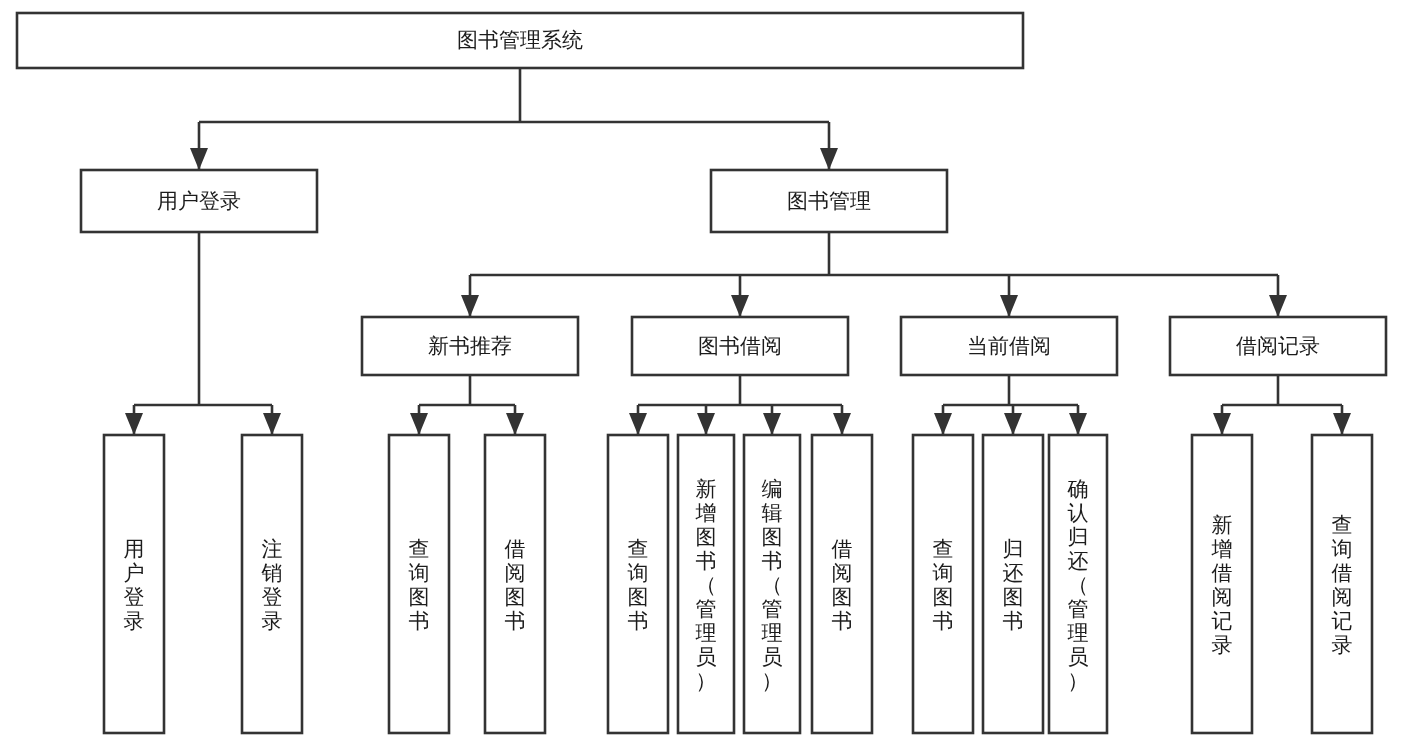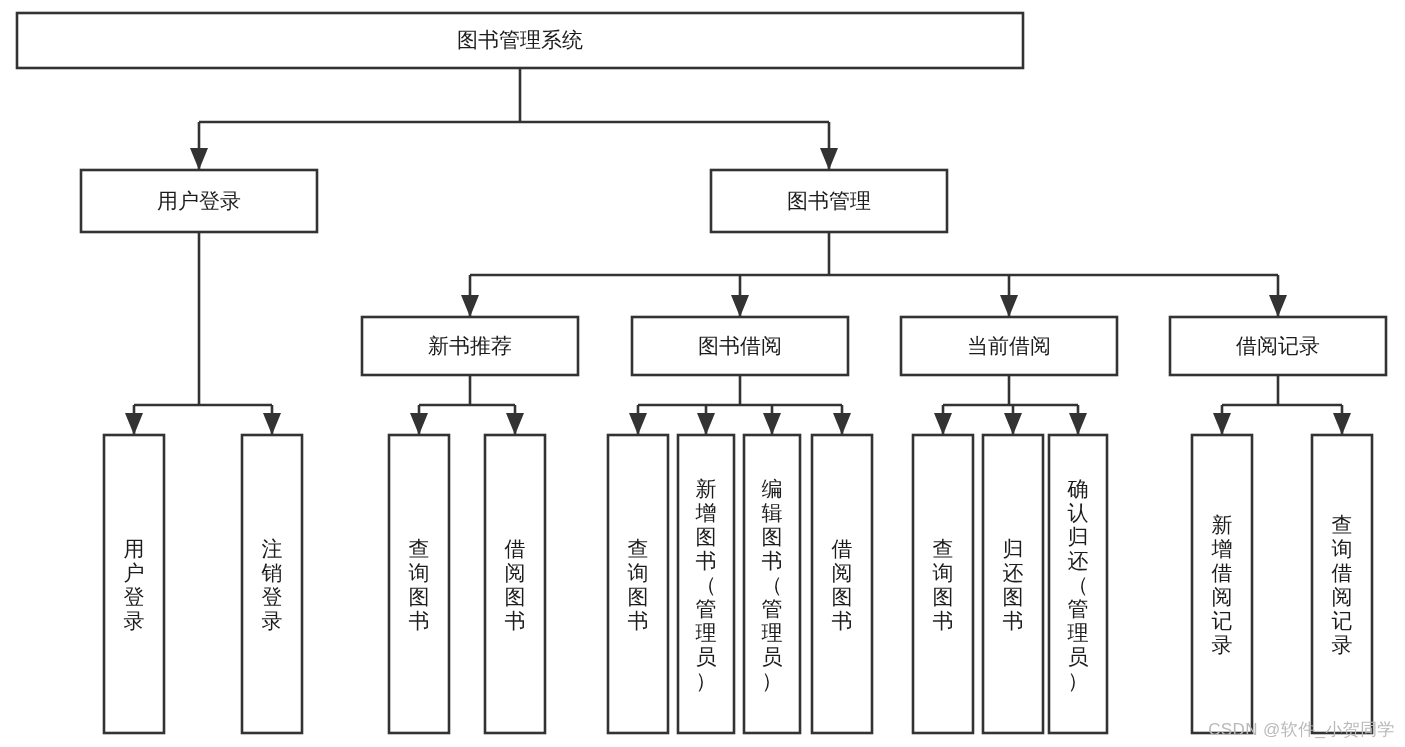--- a/index.html
+++ b/index.html
@@ -240,14 +240,13 @@
         <g>
           <rect x="1192" y="435" width="60" height="298" class="node-box"></rect>
           <text x="1222" class="node-label-vertical"><tspan x="1222" y="532">新</tspan><tspan x="1222" y="556">增</tspan><tspan x="1222" y="580">借</tspan><tspan x="1222" y="604">阅</tspan><tspan x="1222" y="628">记</tspan><tspan x="1222" y="652">录</tspan></text>
         </g>
         <g>
           <rect x="1312" y="435" width="60" height="298" class="node-box"></rect>
           <text x="1342" class="node-label-vertical"><tspan x="1342" y="532">查</tspan><tspan x="1342" y="556">询</tspan><tspan x="1342" y="580">借</tspan><tspan x="1342" y="604">阅</tspan><tspan x="1342" y="628">记</tspan><tspan x="1342" y="652">录</tspan></text>
         </g>
       </g>
   </svg>
-  <div class="watermark-text">CSDN @软件_小贺同学</div>
 </div>
 
 </body></html>

